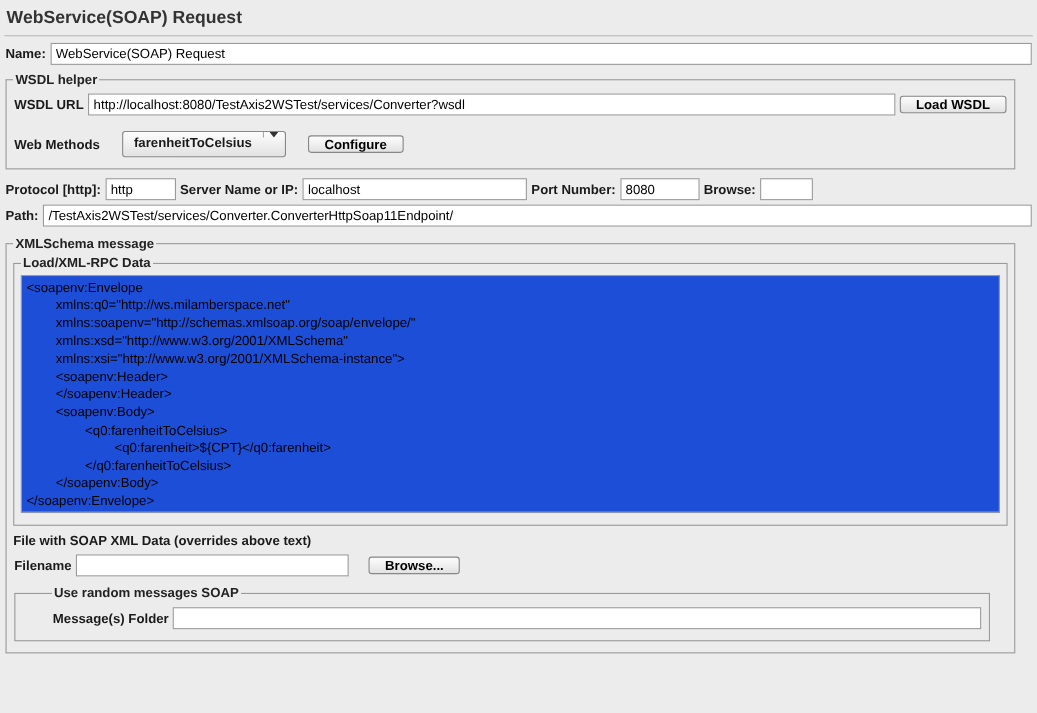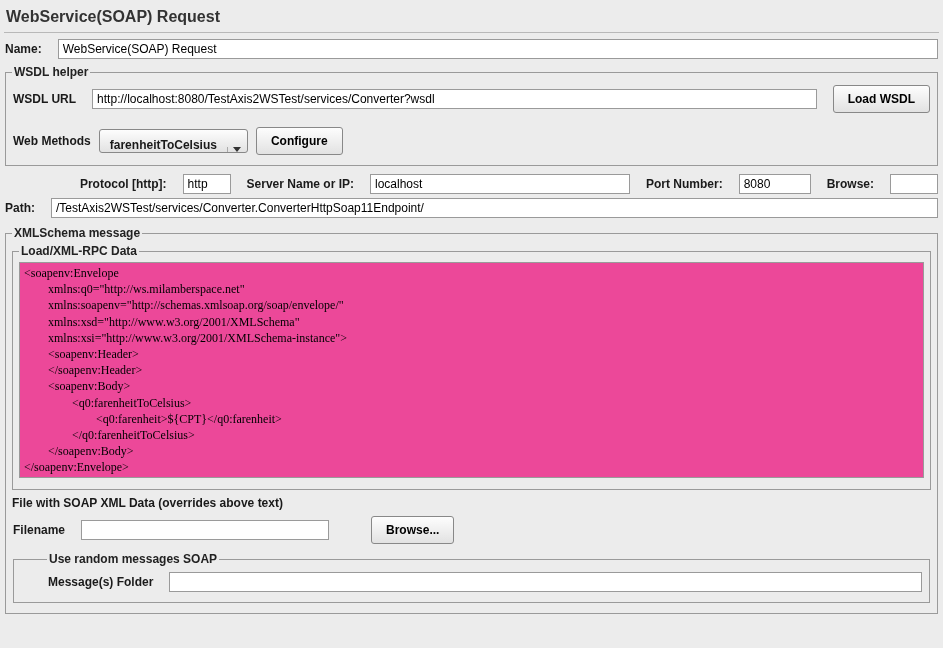--- a/index.html
+++ b/index.html
@@ -22,79 +22,79 @@
   padding: 4px 2px 6px 2px;
 }
 .hr {
   border-top: 1px solid #b8b8b8;
   margin-bottom: 4px;
 }
 .row {
   display: flex;
   align-items: center;
   padding: 2px 1px;
-  gap: 16px;
+  gap: 4px;
 }
 label.lbl { font-weight: bold; white-space: nowrap; }
 input[type=text] {
   height: 20px;
   padding: 1px 4px;
   border: 1px solid #9a9a9a;
   background: #fff;
   font-family: inherit;
   font-size: 12px;
 }
 fieldset {
   border: 1px solid #9a9a9a;
   border-radius: 0;
-  margin: 4px 1px 2px 1px;
+  margin: 4px 16px 2px 1px;
   padding: 4px 6px 8px 6px;
 }
 legend {
   font-weight: bold;
   font-size: 12px;
   padding: 0 2px;
   color: #222;
 }
 .btn {
-  height: 28px;
+  height: 16px;
   padding: 0 14px;
   background: linear-gradient(#fdfdfd, #e2e2e2);
   border: 1px solid #888;
   border-radius: 3px;
   font-family: inherit;
   font-size: 12px;
   font-weight: bold;
   cursor: pointer;
 }
 .select-wrap {
   display: inline-flex;
-  align-items: flex-end;
+  align-items: flex-start;
   border: 1px solid #888;
   border-radius: 3px;
   background: linear-gradient(#fdfdfd, #e2e2e2);
   height: 24px;
 }
 .select-wrap .sel-label {
   padding: 3px 10px 0 10px;
   font-weight: bold;
 }
 .select-wrap .sel-arrow {
   width: 20px;
   display: flex;
   align-items: center;
   justify-content: center;
   border-left: 1px solid #aaa;
 }
 .sel-arrow svg { width: 8px; height: 5px; }
 textarea {
   width: 100%;
   border: 1px solid #9a9a9a;
-  background: #ec4899;
-  font-family: Liberation Serif, serif;
+  background: #1d4ed8;
+  font-family: Liberation Sans, sans-serif;
   font-size: 12px;
   padding: 2px 4px;
   resize: none;
   line-height: 1.35;
   white-space: pre;
   overflow: auto;
 }
 .flex1 { flex: 1; }
 .subheader {
   font-weight: bold;
@@ -114,39 +114,39 @@
   </div>
 
 
   <fieldset>
     <legend>WSDL helper</legend>
     <div class="row">
       <label class="lbl">WSDL URL</label>
       <input type="text" class="flex1" value="http://localhost:8080/TestAxis2WSTest/services/Converter?wsdl" style="">
       <button class="btn">Load WSDL</button>
     </div>
-    <div class="row" style="margin-top:10px; gap:8px;">
+    <div class="row" style="margin-top:10px; gap:20px;">
       <label class="lbl">Web Methods</label>
       <div class="select-wrap">
         <span class="sel-label">farenheitToCelsius</span>
         <span class="sel-arrow">
           <svg viewBox="0 0 8 5">
               <polygon points="0,0 8,0 4,5" fill="#333"></polygon>
             </svg>
         </span>
       </div>
       <button class="btn">Configure</button>
     </div>
   </fieldset>
 
-  <div class="row" style="margin-top:6px;justify-content:flex-end;">
+  <div class="row" style="margin-top:6px;">
     <label class="lbl">Protocol [http]:</label>
-    <input type="text" style="width: 48px;" value="http">
+    <input type="text" style="width: 64px;" value="http">
     <label class="lbl">Server Name or IP:</label>
-    <input type="text" style="width: 260px;" value="localhost">
+    <input type="text" style="width: 204px;" value="localhost">
     <label class="lbl">Port Number:</label>
     <input type="text" style="width: 72px;" value="8080">
     <label class="lbl">Browse:</label>
     <input type="text" style="width: 48px;" value="">
   </div>
 
   <div class="row">
     <label class="lbl">Path:</label>
     <input type="text" class="flex1" value="/TestAxis2WSTest/services/Converter.ConverterHttpSoap11Endpoint/" style="">
   </div>

